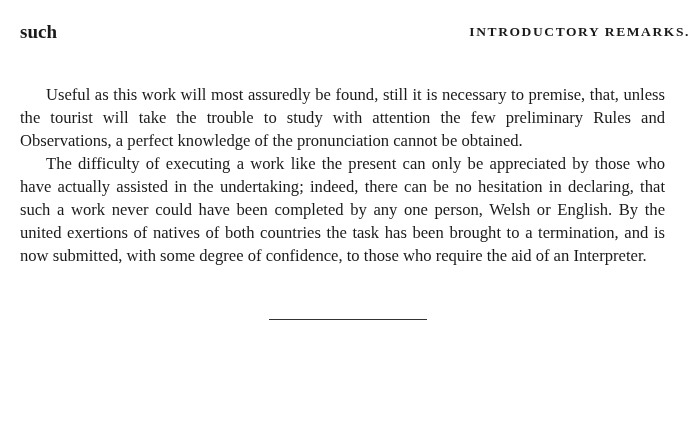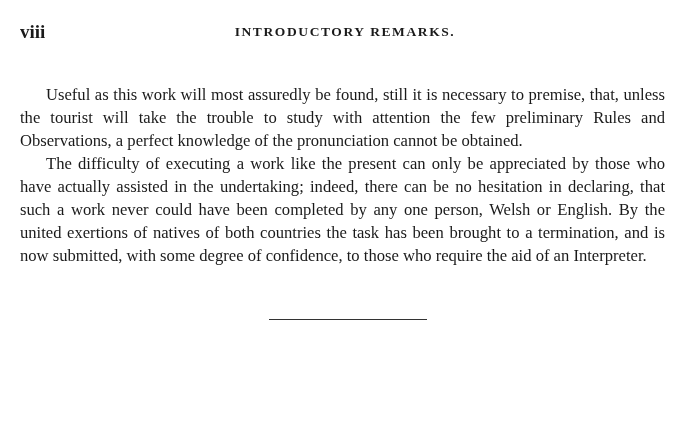--- a/index.html
+++ b/index.html
@@ -1,30 +1,30 @@
 <!DOCTYPE html>
 <html><head>
   <meta charset="utf-8">
   <style>
     html, body { margin: 0; padding: 0; background: #ffffff; }
     body { width: 690px; height: 427px; position: relative; overflow: hidden;
            font-family: "Liberation Serif", "DejaVu Serif", serif; color: #1a1a1a; }
     .page-number { position: absolute; left: 20px; top: 21px; font-size: 19px; font-weight: bold; }
-    .running-head { position: absolute; left: 0; width: 690px; top: 24px; text-align: center;
+    .running-head { position: absolute; left: 0; width: 690px; top: 24px; text-align: right;
                     font-size: 13.5px; font-weight: bold; letter-spacing: 1.6px; }
     .body-text { position: absolute; left: 20px; width: 645px; top: 39px;
                  font-size: 16.6px; line-height: 23px; text-align: justify; margin-top: 44px; }
     .body-text p { margin: 0; text-indent: 26px; }
     .rule { position: absolute; left: 269px; top: 319px; width: 158px; height: 0;
             border-top: 1.6px solid #333; }
   </style>
 </head>
 <body>
 
-<div class="page-number">viii</div>
+<div class="page-number">such</div>
 <div class="running-head">INTRODUCTORY REMARKS.</div>
 
 <div class="body-text">
   <p>Useful as this work will most assuredly be found, still it is necessary to premise, that, unless the tourist will take the trouble to study with attention the few preliminary Rules and Observations, a perfect knowledge of the pronunciation cannot be obtained.</p>
   <p>The difficulty of executing a work like the present can only be appreciated by those who have actually assisted in the undertaking; indeed, there can be no hesitation in declaring, that such a work never could have been completed by any one person, Welsh or English.  By the united exertions of natives of both countries the task has been brought to a termination, and is now submitted, with some degree of confidence, to those who require the aid of an Interpreter.</p>
 </div>
 
 <div class="rule"></div>
 
 </body></html>

